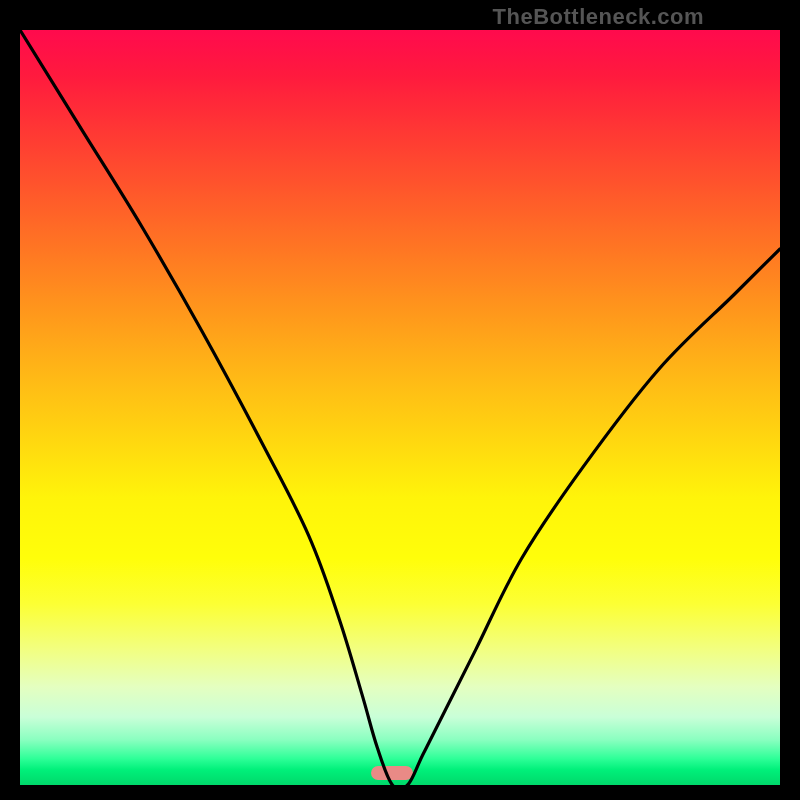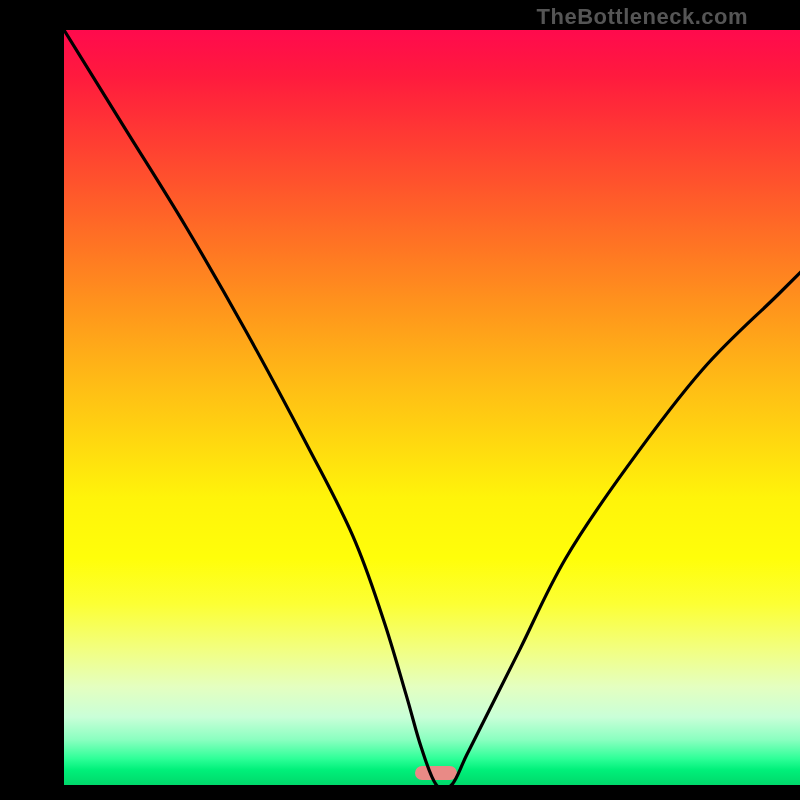--- a/index.html
+++ b/index.html
@@ -9,21 +9,20 @@
     height: 800px;
     background: #000;
     overflow: hidden;
     font-family: Arial, Helvetica, sans-serif;
   }
   .frame {
     position: relative;
     width: 714px;
     height: 800px;
     background: #000;
-    margin-left: 44px;
   }
   .attribution {
     position: absolute;
     top: 4px;
     right: 10px;
     color: #555;
     font-size: 22px;
     font-weight: 600;
     letter-spacing: 0.5px;
     z-index: 20;

